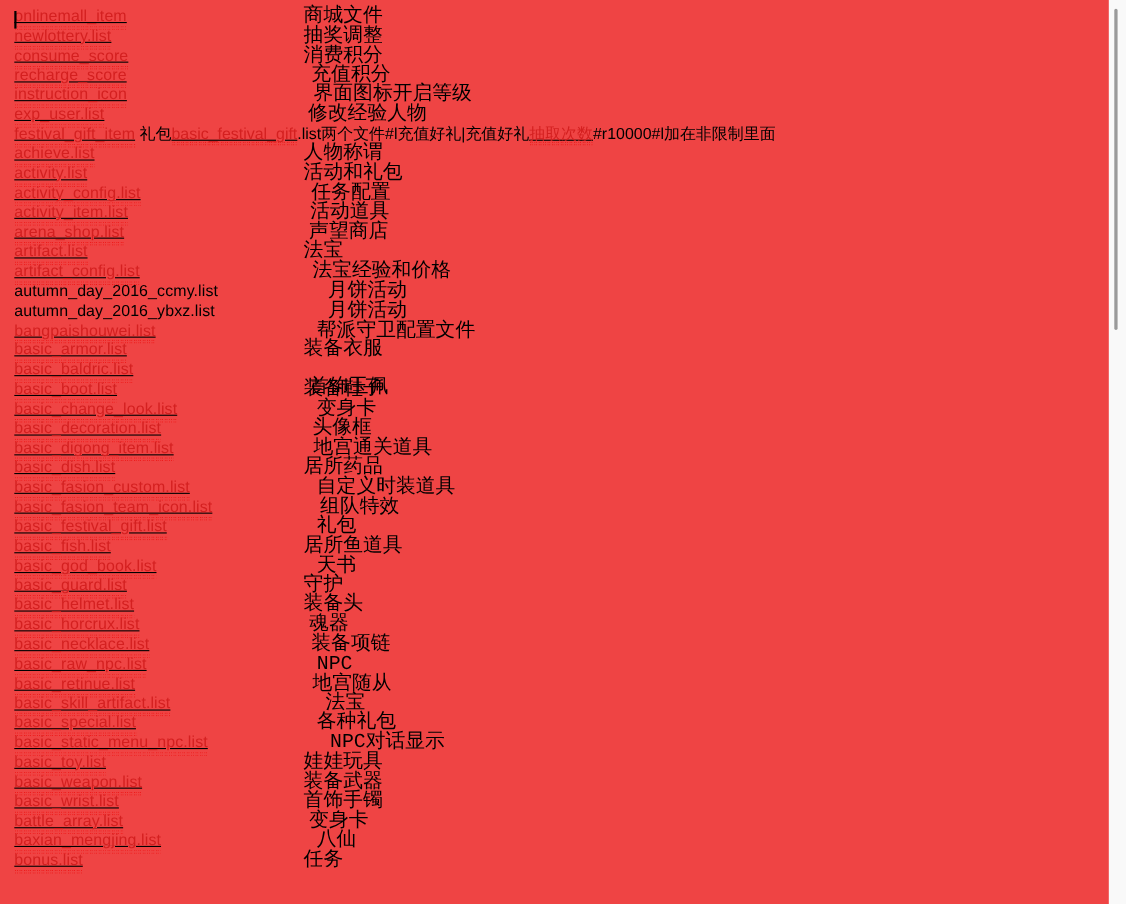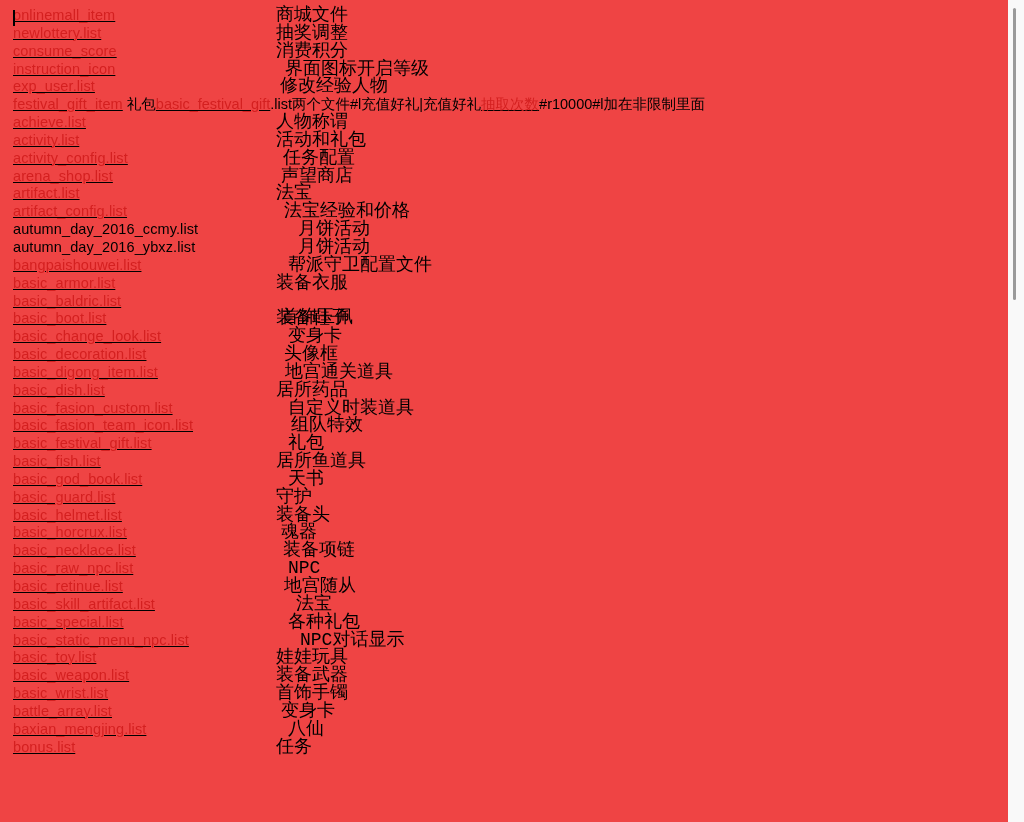--- a/index.html
+++ b/index.html
@@ -137,26 +137,28 @@
 </style>
 </head>
 <body>
 
 <div id="document-surface">
 
   <div id="document-body">
       <div class="doc-line"><span class="line-name misspelled">onlinemall_item</span><span class="line-desc" style="left: 276px;">商城文件</span></div>
       <div class="doc-line"><span class="line-name misspelled">newlottery.list</span><span class="line-desc" style="left: 276px;">抽奖调整</span></div>
       <div class="doc-line"><span class="line-name misspelled">consume_score</span><span class="line-desc" style="left: 276px;">消费积分</span></div>
+      <div class="doc-line"><span class="line-name misspelled">recharge_score</span><span class="line-desc" style="left: 283px;">充值积分</span></div>
       <div class="doc-line"><span class="line-name misspelled">instruction_icon</span><span class="line-desc" style="left: 285px;">界面图标开启等级</span></div>
       <div class="doc-line"><span class="line-name misspelled">exp_user.list</span><span class="line-desc" style="left: 280px;">修改经验人物</span></div>
       <div class="doc-line"><span class="line-name misspelled">festival_gift_item</span><span class="line-tail"> 礼包</span><span class="tail-misspelled">basic_festival_gift</span><span class="line-tail">.list两个文件#l充值好礼|充值好礼</span><span class="tail-misspelled">抽取次数</span><span class="line-tail">#r10000#l加在非限制里面</span></div>
       <div class="doc-line"><span class="line-name misspelled">achieve.list</span><span class="line-desc" style="left: 276px; text-align: right;">人物称谓</span></div>
       <div class="doc-line"><span class="line-name misspelled">activity.list</span><span class="line-desc" style="left: 276px;">活动和礼包</span></div>
       <div class="doc-line"><span class="line-name misspelled">activity_config.list</span><span class="line-desc" style="left: 283px;">任务配置</span></div>
+      <div class="doc-line"><span class="line-name misspelled">activity_item.list</span><span class="line-desc" style="left: 282px;">活动道具</span></div>
       <div class="doc-line"><span class="line-name misspelled">arena_shop.list</span><span class="line-desc" style="left: 281px;">声望商店</span></div>
       <div class="doc-line"><span class="line-name misspelled">artifact.list</span><span class="line-desc" style="left: 276px;">法宝</span></div>
       <div class="doc-line"><span class="line-name misspelled">artifact_config.list</span><span class="line-desc" style="left: 284px;">法宝经验和价格</span></div>
       <div class="doc-line"><span class="line-name plain-name">autumn_day_2016_ccmy.list</span><span class="line-desc" style="left: 298px;">月饼活动</span></div>
       <div class="doc-line"><span class="line-name plain-name">autumn_day_2016_ybxz.list</span><span class="line-desc" style="left: 298px;">月饼活动</span></div>
       <div class="doc-line"><span class="line-name misspelled">bangpaishouwei.list</span><span class="line-desc" style="left: 288px;">帮派守卫配置文件</span></div>
       <div class="doc-line"><span class="line-name misspelled">basic_armor.list</span><span class="line-desc" style="left: 276px;">装备衣服</span></div>
       <div class="doc-line"><span class="line-name misspelled">basic_baldric.list</span><span class="line-desc" style="left: 281px; margin-top: 16px;">首饰玉佩</span></div>
       <div class="doc-line"><span class="line-name misspelled">basic_boot.list</span><span class="line-desc" style="left: 276px;">装备鞋子</span></div>
       <div class="doc-line"><span class="line-name misspelled">basic_change_look.list</span><span class="line-desc" style="left: 288px;">变身卡</span></div>

